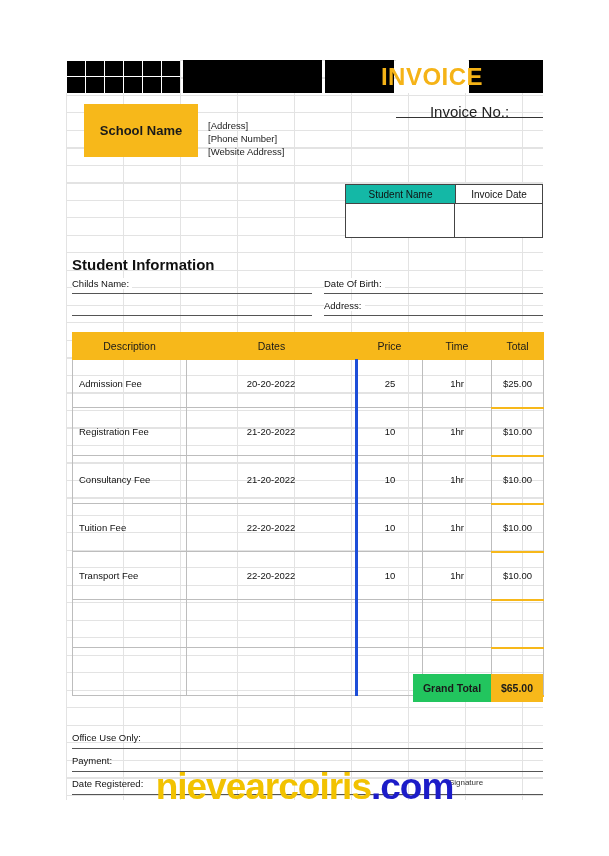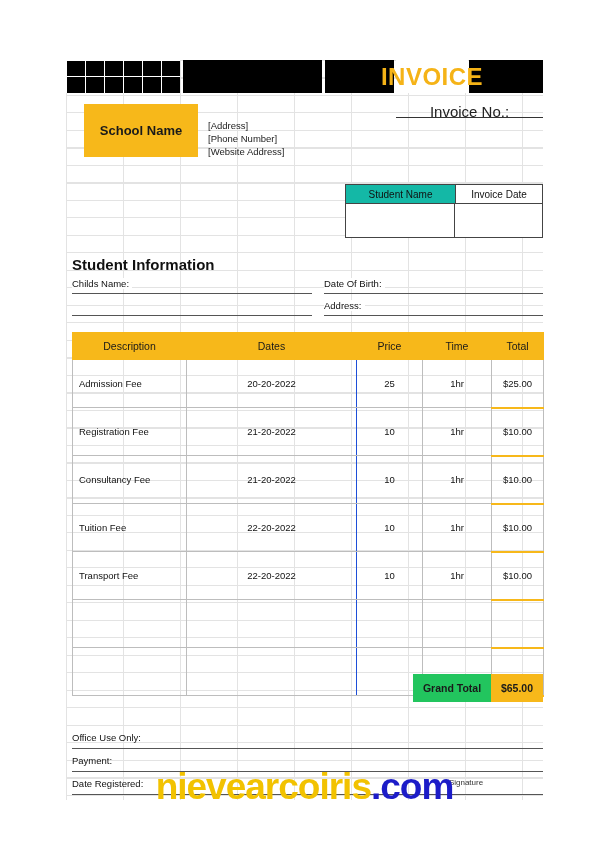--- a/index.html
+++ b/index.html
@@ -115,21 +115,21 @@
   table { border-collapse: collapse; width: 471px; table-layout: fixed; }
   thead th {
     background: #f7b81a; color: #1a1a1a; font-size: 10.5px; font-weight: normal;
     height: 27px; border: 1px solid #f7b81a; text-align: center;
   }
   tbody td {
     height: 48px; font-size: 9.5px; color: #111; text-align: center;
     border-bottom: 1px solid #bdbdbd;
   }
   tbody td.desc { text-align: left; padding-left: 6px; border-right: 1px solid #bdbdbd; }
-  tbody td.dates { border-right: 1px solid #1d4ed8; }
+  tbody td.dates { border-right: 3px solid #1d4ed8; }
   tbody td.price { border-right: 1px solid #bdbdbd; }
   tbody td.time { border-right: 1px solid #bdbdbd; margin-top: 37px; }
   tbody td.total { border-bottom: 2px solid #f7b81a; border-right: 1px solid #bdbdbd; }
   tbody tr td:first-child { border-left: 1px solid #bdbdbd; }
 
   .gt-label {
     position: absolute; left: 347px; top: 614px; width: 78px; height: 28px;
     background: #22c55e; display: flex; align-items: center; justify-content: center;
     font-size: 10.5px; font-weight: bold; color: #1a1a1a;
   }

